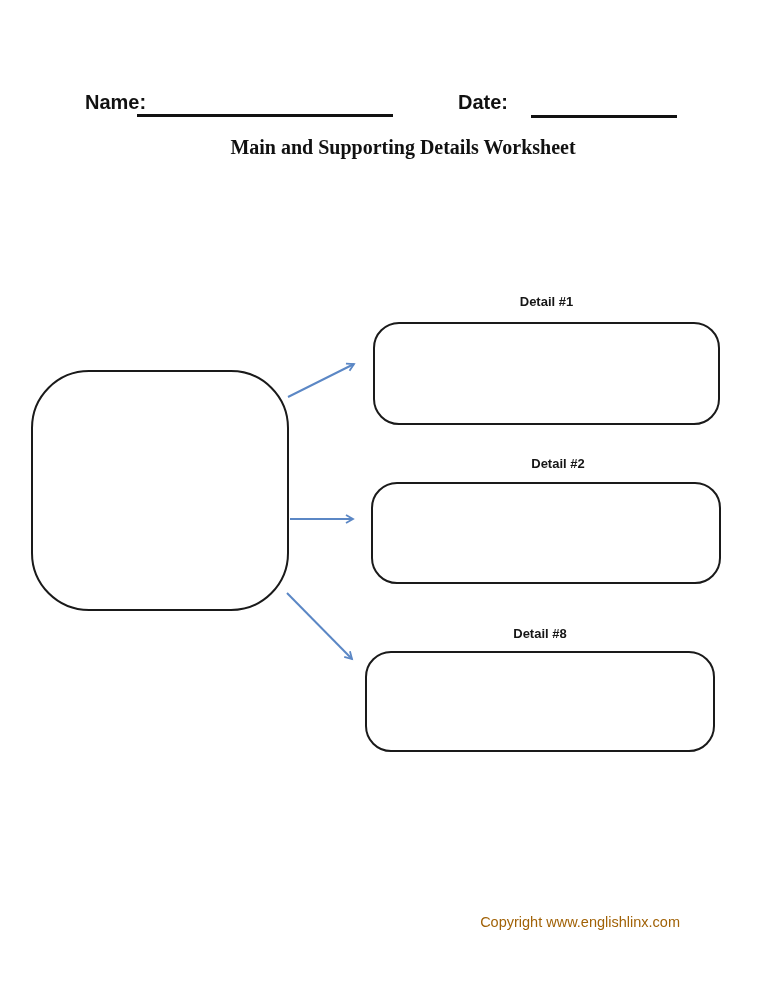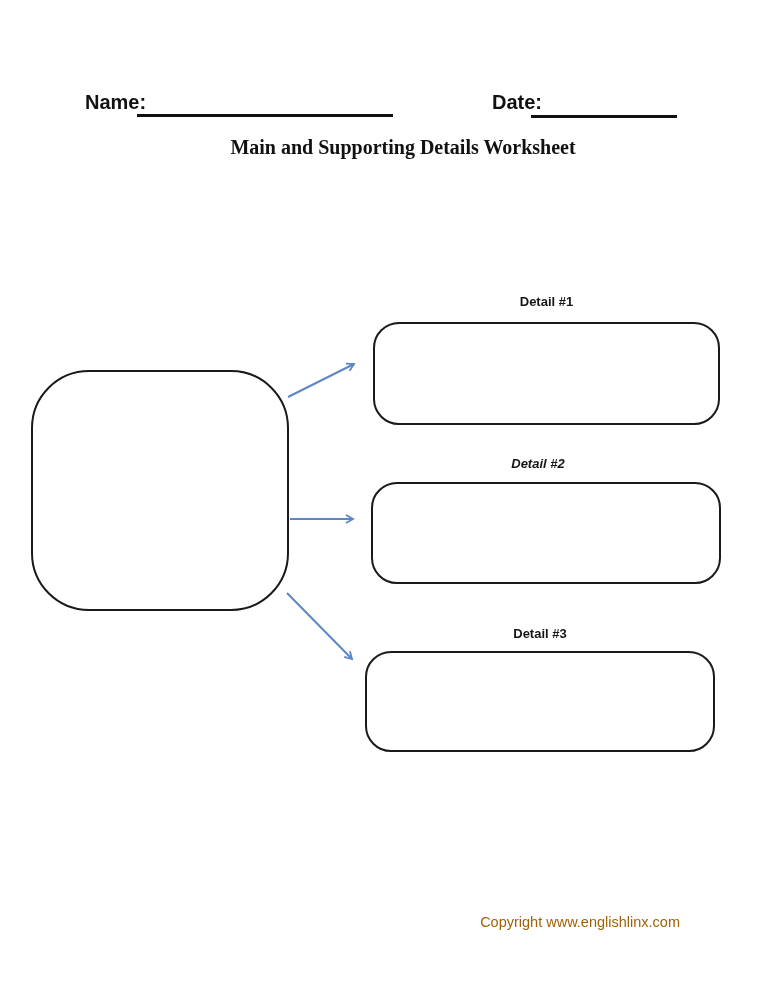--- a/index.html
+++ b/index.html
@@ -18,21 +18,21 @@
   }
   
   .hdr-label {
     position: absolute;
     font-weight: 700;
     font-size: 20px;
     color: #111;
     white-space: nowrap;
   }
   .name-label { left: 85px;  top: 91px; }
-  .date-label { left: 492px; top: 91px; }
+  .date-label { left: 458px; top: 91px; }
   .write-line {
     position: absolute;
     height: 3px;
     background: #111;
   }
   .name-line { left: 137px; top: 114px; width: 256px; }
   .date-line { left: 531px; top: 115px; width: 146px; }
 
   
   .title {
@@ -76,21 +76,21 @@
     background: #ffffff;
     border: 2px solid #1a1a1a;
     box-sizing: border-box;
   }
   .main-idea-box {
     left: 31px; top: 370px;
     width: 258px; height: 241px;
     border-radius: 58px;
   }
   .detail-label-1 { left: 373px; top: 294px; width: 347px; text-align: center; }
-  .detail-label-2 { left: 363px; top: 456px; width: 350px; text-align: center; font-style: italic; }
+  .detail-label-2 { left: 383px; top: 456px; width: 350px; text-align: center; }
   .detail-label-3 { left: 365px; top: 626px; width: 350px; text-align: center; }
 
   .detail-box-1 { left: 373px; top: 322px; width: 347px; height: 103px; border-radius: 26px; }
   .detail-box-2 { left: 371px; top: 482px; width: 350px; height: 102px; border-radius: 26px; }
   .detail-box-3 { left: 365px; top: 651px; width: 350px; height: 101px; border-radius: 26px; }
 
   .arrows-svg {
     position: absolute;
     left: 0; top: 0;
     width: 768px; height: 994px;
@@ -135,18 +135,18 @@
 
   <span class="diagram-label main-idea-label">Main Idea</span>
   <div class="rounded-box main-idea-box"></div>
 
   <span class="diagram-label detail-label-1">Detail #1</span>
   <div class="rounded-box detail-box-1"></div>
 
   <span class="diagram-label detail-label-2">Detail #2</span>
   <div class="rounded-box detail-box-2"></div>
 
-  <span class="diagram-label detail-label-3">Detail #3</span>
+  <span class="diagram-label detail-label-3">Detail #8</span>
   <div class="rounded-box detail-box-3"></div>
 
   <div class="copyright">Copyright www.englishlinx.com</div>
 
 </div>
 
 </body></html>

